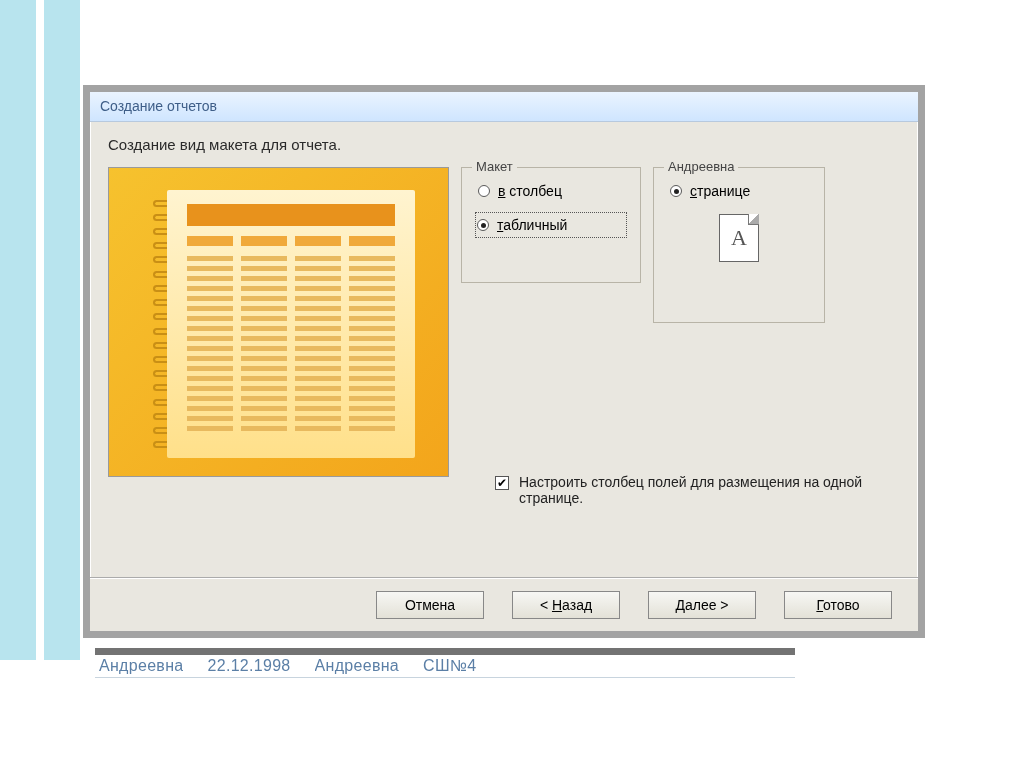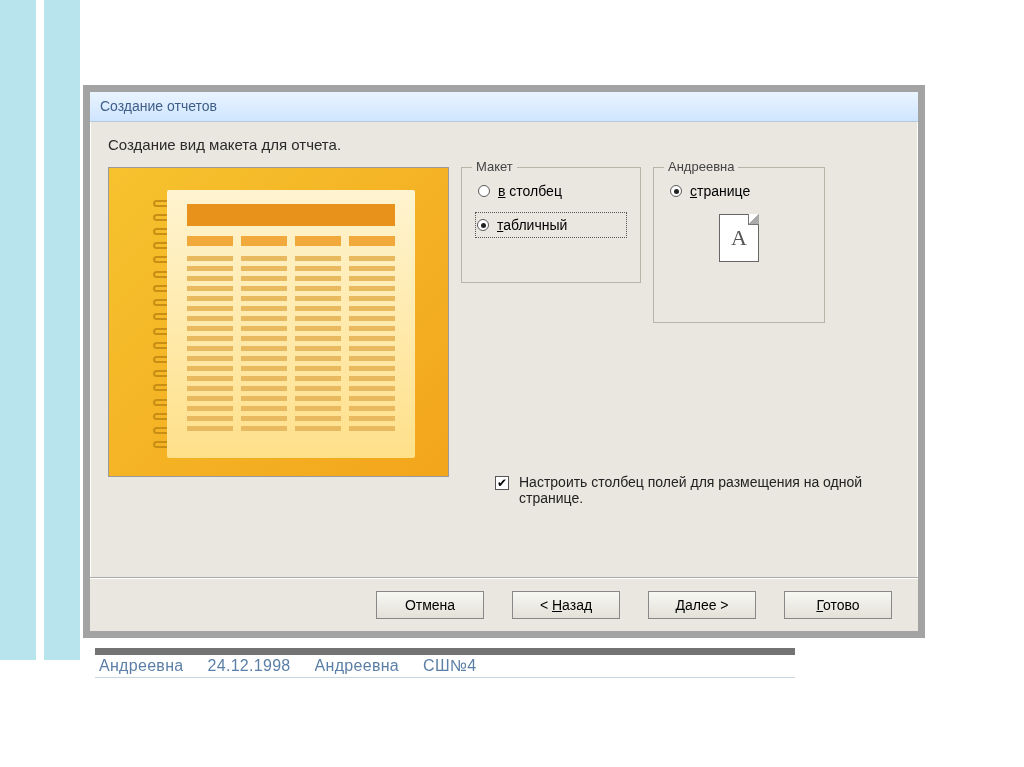--- a/index.html
+++ b/index.html
@@ -203,21 +203,21 @@
   .btn .ul{text-decoration:underline;}
 </style>
 </head>
 <body>
 
 <div class="slide-bg">
   <div class="stripe"></div>
 
   <div class="bg-row">
     <span>Андреевна</span>
-    <span>24.12.1998</span>
+    <span>22.12.1998</span>
     <span>Андреевна</span>
     <span>СШ№4</span>
   </div>
 
   <div class="dialog">
     <div class="titlebar">
       <span>Создание отчетов</span>
     </div>
 
     <div class="body">

